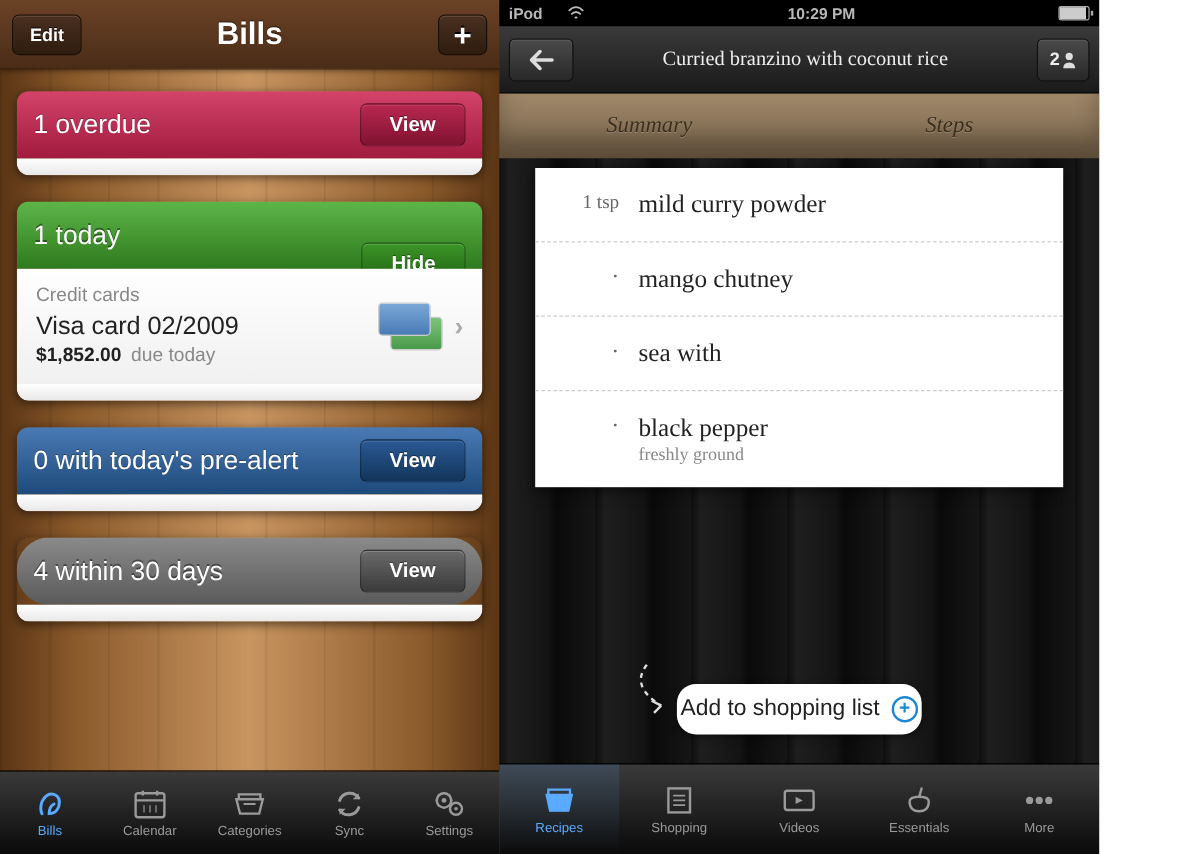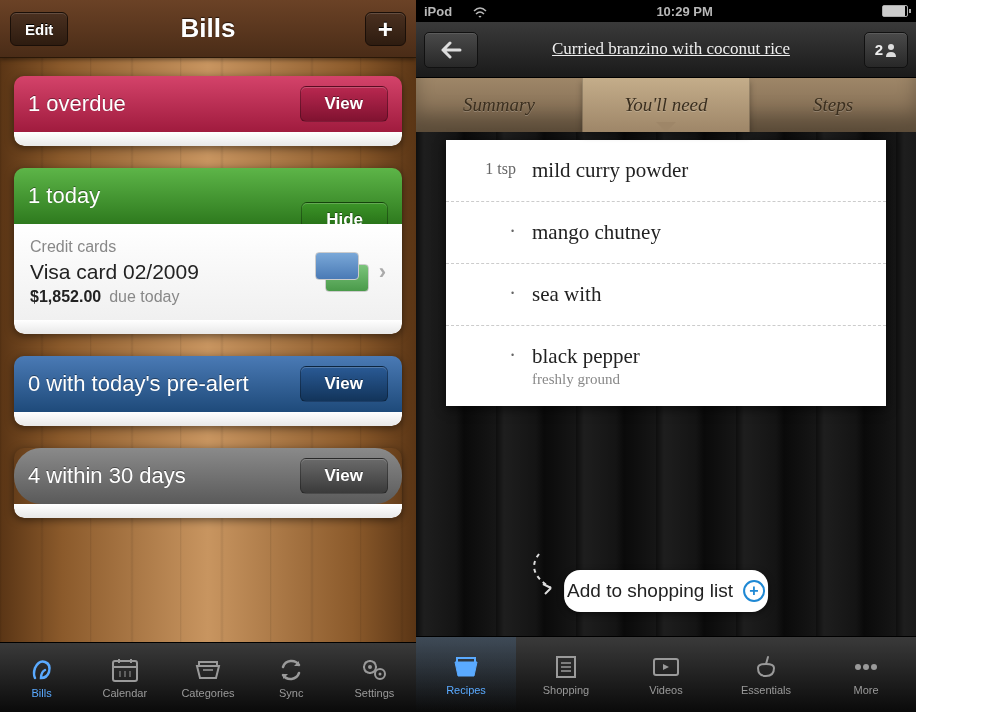--- a/index.html
+++ b/index.html
@@ -39,29 +39,29 @@
 .cc-icon .c2{position:absolute;left:0;top:0;width:44px;height:28px;background:linear-gradient(#7aa8d8,#4a7ab5);border-radius:4px;border:1px solid #ccc;}
 .chev{color:#aaa;font-size:22px;font-weight:bold;}
 .tabbar{position:absolute;bottom:0;left:0;right:0;height:70px;background:linear-gradient(#3a3a3a,#0a0a0a);border-top:1px solid #000;display:flex;}
 .tab{flex:1;display:flex;flex-direction:column;align-items:center;justify-content:center;gap:3px;}
 .tab-ico{width:32px;height:28px;display:flex;align-items:center;justify-content:center;}
 .tab-lbl{color:#9a9a9a;font-size:11px;}
 .tab.active .tab-lbl{color:#5aaaff;}
 
 .screen-right{width:500px;background:#1a1a1a;}
 .status-bar{height:22px;background:#000;display:flex;align-items:center;justify-content:space-between;padding:0 8px;color:#b8b8b8;font-size:13px;font-weight:bold;}
-.status-l{display:flex;align-items:flex-end;gap:21px;}
+.status-l{display:flex;align-items:center;gap:21px;}
 .wifi{width:14px;height:12px;}
 .batt{width:26px;height:12px;border:1px solid #aaa;border-radius:2px;position:relative;}
 .batt::after{content:'';position:absolute;right:-4px;top:3px;width:2px;height:4px;background:#aaa;}
 .batt-f{height:100%;width:90%;background:#ccc;}
 .r-nav{height:56px;background:linear-gradient(#3a3a3a,#1a1a1a);border-bottom:1px solid #000;display:flex;align-items:center;padding:0 8px;position:relative;}
 .back-btn{width:54px;height:36px;background:linear-gradient(#4a4a4a,#282828);border-radius:5px;display:flex;align-items:center;justify-content:center;position:relative;border:1px solid #111;box-shadow:inset 0 1px 0 rgba(255,255,255,0.1);}
 .back-arrow{color:#ddd;}
-.r-title{flex:1;text-align:center;color:#eee;font-size:17px;font-family:Georgia,serif;line-height:1.2;padding:0 4px;text-decoration:underline;}
+.r-title{flex:1;text-align:center;color:#eee;font-size:17px;font-family:Georgia,serif;line-height:1.2;padding:0 4px;}
 .srv-btn{width:44px;height:36px;background:linear-gradient(#4a4a4a,#282828);border-radius:5px;border:1px solid #111;display:flex;align-items:center;justify-content:center;color:#eee;font-size:15px;font-weight:bold;box-shadow:inset 0 1px 0 rgba(255,255,255,0.1);}
 .tabs-row{height:54px;position:relative;background:linear-gradient(#9e8668,#7a654c);display:flex;box-shadow:inset 0 -18px 18px rgba(0,0,0,0.25);}
 .rtab{flex:1;display:flex;align-items:center;justify-content:center;font-family:Georgia,serif;font-style:italic;font-size:19px;color:#3a2e1e;text-shadow:0 1px 0 rgba(255,255,255,0.2);position:relative;}
 .rtab.mid{background:linear-gradient(#c4ad8a,#9e8668);box-shadow:0 4px 6px rgba(0,0,0,0.3);z-index:2;border-left:1px solid rgba(0,0,0,0.2);border-right:1px solid rgba(0,0,0,0.2);}
 .rtab.mid::after{content:'';position:absolute;bottom:-10px;left:50%;margin-left:-10px;border:10px solid transparent;border-top-color:#9e8668;}
 .dark-wood{position:absolute;top:132px;bottom:70px;left:0;right:0;background:repeating-linear-gradient(90deg,#0e0e0e 0,#1e1e1e 8px,#141414 40px,#0a0a0a 48px,#161616 80px);}
 .ing-card{position:absolute;top:140px;left:30px;right:30px;background:#fff;box-shadow:0 3px 10px rgba(0,0,0,0.6);}
 .ing-row{display:flex;align-items:flex-start;padding:18px 16px;border-bottom:1px dashed #ccc;}
 .ing-row:last-child{border-bottom:none;}
 .ing-qty{width:70px;text-align:right;color:#666;font-size:16px;font-family:Georgia,serif;padding-right:16px;padding-top:2px;}
@@ -221,21 +221,20 @@
       <span>2</span>
       <svg width="12" height="14" viewBox="0 0 12 14" style="margin-left:2px">
           <circle cx="6" cy="4" r="3" fill="#ddd"></circle>
           <path d="M1 14 Q1 9 6 9 Q11 9 11 14 Z" fill="#ddd"></path>
         </svg>
     </div>
   </div>
 
   <div class="tabs-row">
     <div class="rtab">Summary</div>
-    <div class="rtab mid">You'll need</div>
     <div class="rtab">Steps</div>
   </div>
 
   <div class="dark-wood"></div>
 
   <div class="ing-card">
     <div class="ing-row">
       <div class="ing-qty">1 tsp</div>
       <div class="ing-name">mild curry powder</div>
     </div>

